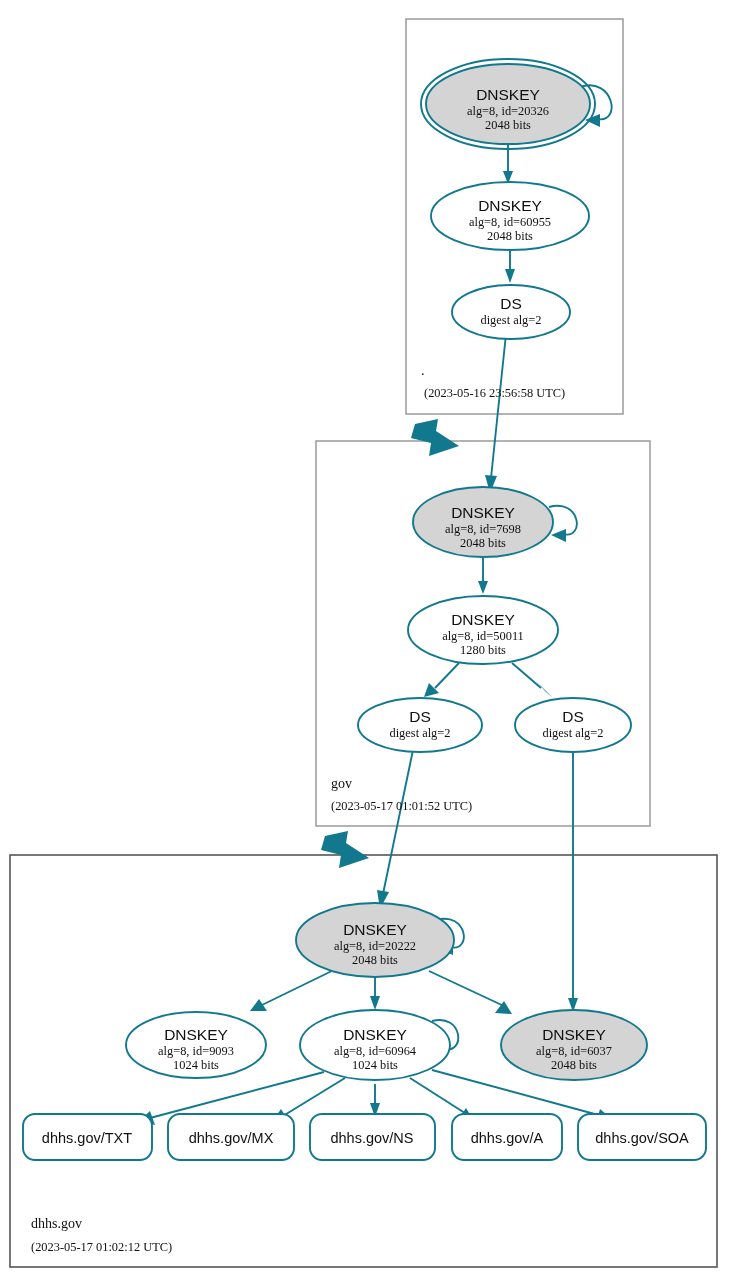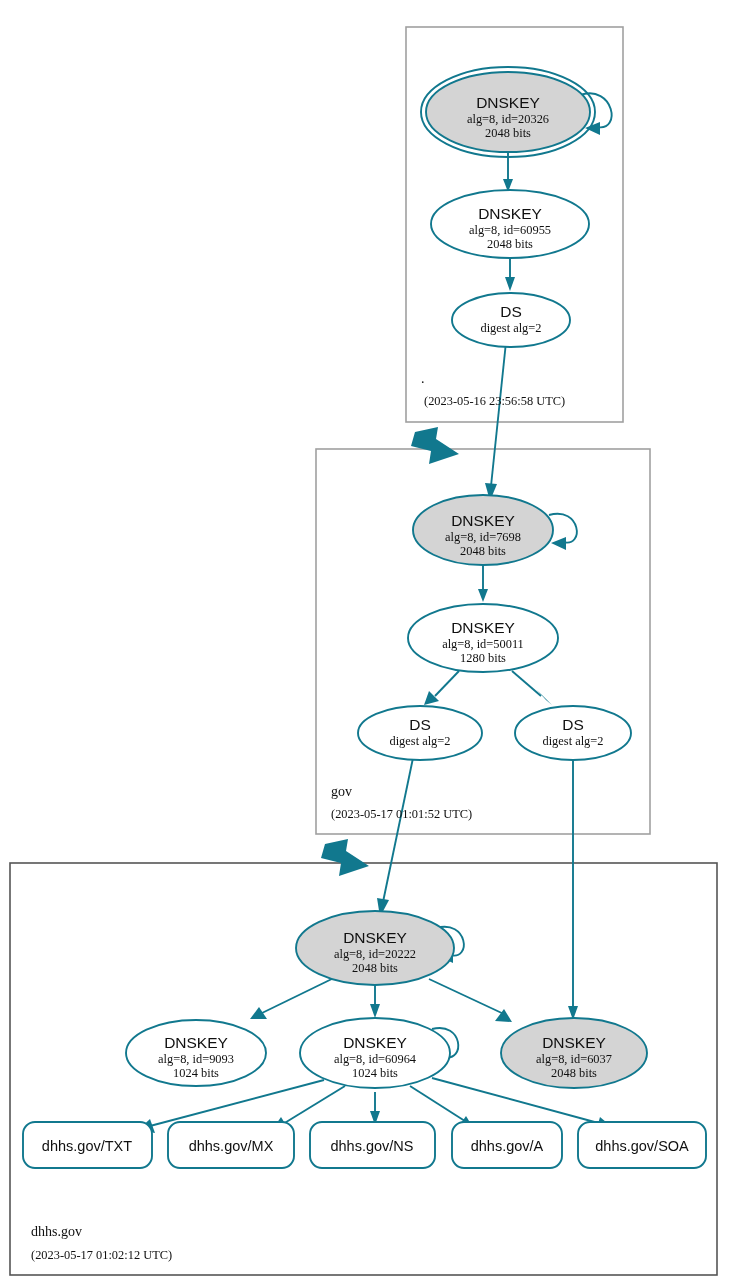--- a/index.html
+++ b/index.html
@@ -1,18 +1,18 @@
 <!DOCTYPE html>
 <html><head>
 <meta charset="utf-8">
 <style>
   html,body{margin:0;padding:0;background:#ffffff;}
   body{width:731px;height:1278px;position:relative;overflow:hidden;
        font-family:"Liberation Sans",sans-serif;}
-  #stage{position:absolute;left:0;top:12px;width:731px;height:1214px;}
+  #stage{position:absolute;left:0;top:4px;width:731px;height:1214px;}
   svg#graph{position:absolute;left:0;top:0;width:731px;height:1278px;}
   .zonebox{fill:none;stroke:#a0a0a0;stroke-width:1.6;}
   .zonebox.dark{stroke:#555555;}
   .edge{fill:none;stroke:#11788e;stroke-width:1.9;}
   .edge-thick{fill:#11788e;stroke:none;}
   .arrowhead{fill:#11788e;stroke:none;}
   .node-ell{stroke:#11788e;stroke-width:1.9;}
   .node-ell.white{fill:#ffffff;}
   .node-ell.gray{fill:#d4d4d4;}
   .node-ell.outer{fill:none;}

